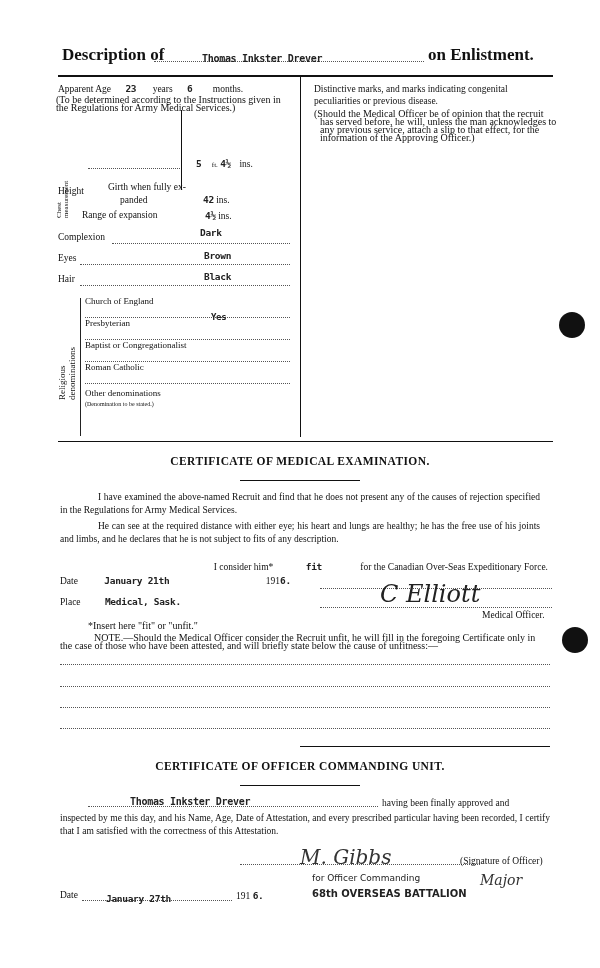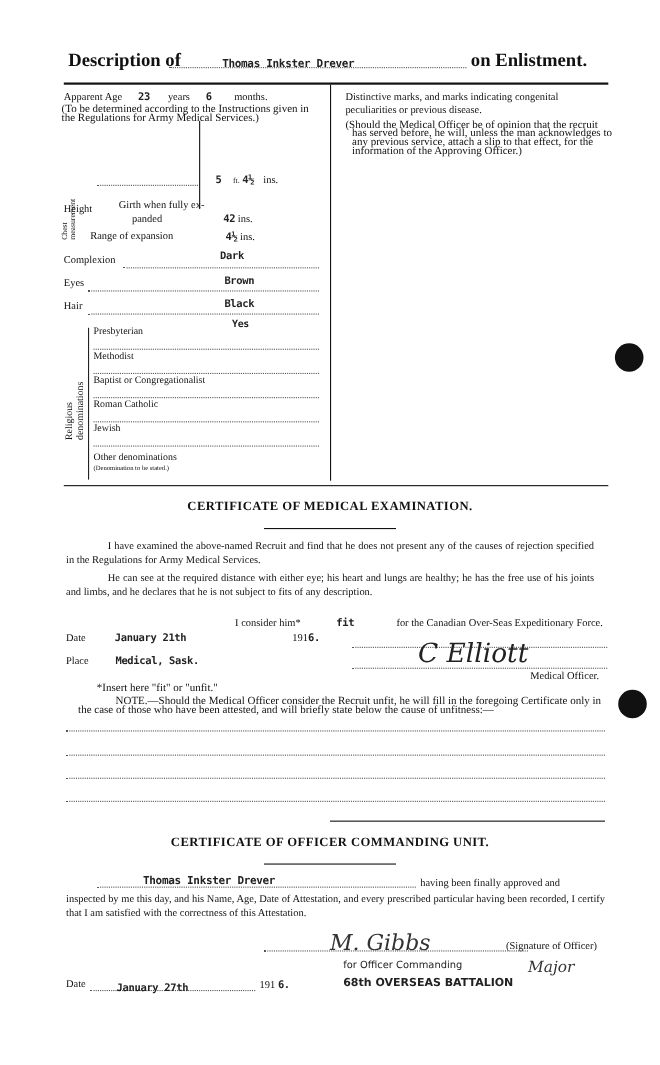--- a/index.html
+++ b/index.html
@@ -83,37 +83,33 @@
 <div class="abs lab serif" style="left:58px; top:274px;">Hair</div>
 <div class="abs dots" style="left:80px; top:285px; width:210px;"></div>
 <div class="abs typed lab" style="left:204px; top:271px;">Black</div>
 
 <div class="vrot serif" style="left:58px; top:400px; font-size:9px;">Religious</div>
 <div class="vrot serif" style="left:68px; top:400px; font-size:9px;">denominations</div>
 <div class="abs" style="left:80px; top:298px; width:3px; height:138px; border-left:1px solid #222;"></div>
 
 <div class="abs" style="left:85px; top:296px; width:205px;">
   <div class="lab serif dots" style="position:relative; height:21px; font-size:9px;">
+    <span>Church of England</span>
+    <span class="typed abs" style="left:126px; top:0;"></span>
+  </div>
+  <div class="lab serif dots" style="position:relative; height:21px; font-size:9px;">
     <span>Presbyterian</span>
     <span class="typed abs" style="left:126px; top:-6px;">Yes</span>
-  </div>
-  <div class="lab serif dots" style="position:relative; height:21px; font-size:9px;">
-    <span>Methodist</span>
-    <span class="typed abs" style="left:126px; top:0;"></span>
   </div>
   <div class="lab serif dots" style="position:relative; height:21px; font-size:9px;">
     <span>Baptist or Congregationalist</span>
     <span class="typed abs" style="left:126px; top:0;"></span>
   </div>
   <div class="lab serif dots" style="position:relative; height:21px; font-size:9px;">
     <span>Roman Catholic</span>
-    <span class="typed abs" style="left:126px; top:0;"></span>
-  </div>
-  <div class="lab serif dots" style="position:relative; height:21px; font-size:9px;">
-    <span>Jewish</span>
     <span class="typed abs" style="left:126px; top:0;"></span>
   </div>
   <div class="lab serif" style="position:relative; height:12px; font-size:9px; margin-top:4px;">
     <span>Other denominations</span>
   </div>
   <div class="small serif" style="font-size:6px;">(Denomination to be stated.)</div>
 </div>
 
 <div class="rule" style="left:58px; top:441px; width:495px; height:1px;"></div>
 
@@ -139,21 +135,21 @@
 <div class="abs lab serif" style="left:60px; top:596px;">
   <span>Place</span>
   <span class="typed" style="margin-left:22px;">Medical, Sask.</span>
 </div>
 <div class="abs dots" style="left:320px; top:588px; width:232px;"></div>
 <div class="abs dots" style="left:320px; top:607px; width:232px;"></div>
 <div class="abs sig" style="left:380px; top:580px; font-size:24px; color:#222;">C Elliott</div>
 <div class="abs lab serif" style="left:482px; top:610px;">Medical Officer.</div>
 
 <div class="abs small serif" style="left:88px; top:622px;">*Insert here "fit" or "unfit."</div>
-<div class="abs small serif" style="left:60px; top:634px; width:490px; text-indent:34px;margin-left:11px;">NOTE.—Should the Medical Officer consider the Recruit unfit, he will fill in the foregoing Certificate only in the case of those who have been attested, and will briefly state below the cause of unfitness:—</div>
+<div class="abs small serif" style="left:60px; top:634px; width:490px; text-indent:34px;">NOTE.—Should the Medical Officer consider the Recruit unfit, he will fill in the foregoing Certificate only in the case of those who have been attested, and will briefly state below the cause of unfitness:—</div>
 
 <div class="abs dots" style="left:60px; top:664px; width:490px;"></div>
 <div class="abs dots" style="left:60px; top:686px; width:490px;"></div>
 <div class="abs dots" style="left:60px; top:707px; width:490px;"></div>
 <div class="abs dots" style="left:60px; top:728px; width:490px;"></div>
 <div class="rule" style="left:300px; top:746px; width:250px; height:1px;"></div>
 
 <div class="abs cert-title serif" style="left:60px; top:760px; width:480px;">CERTIFICATE OF OFFICER COMMANDING UNIT.</div>
 <div class="rule" style="left:240px; top:785px; width:120px; height:1px;"></div>
 

